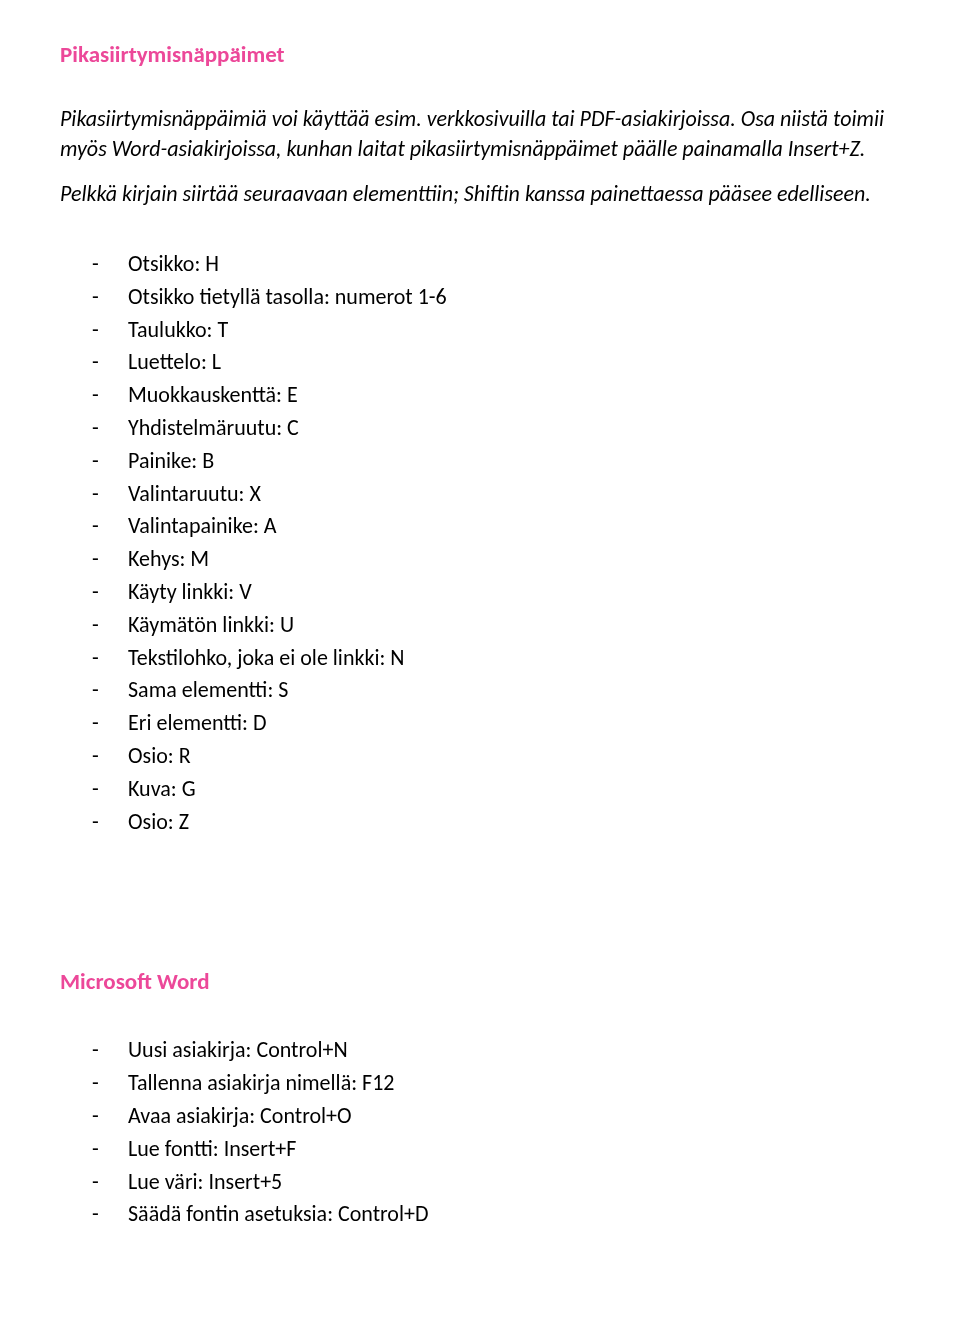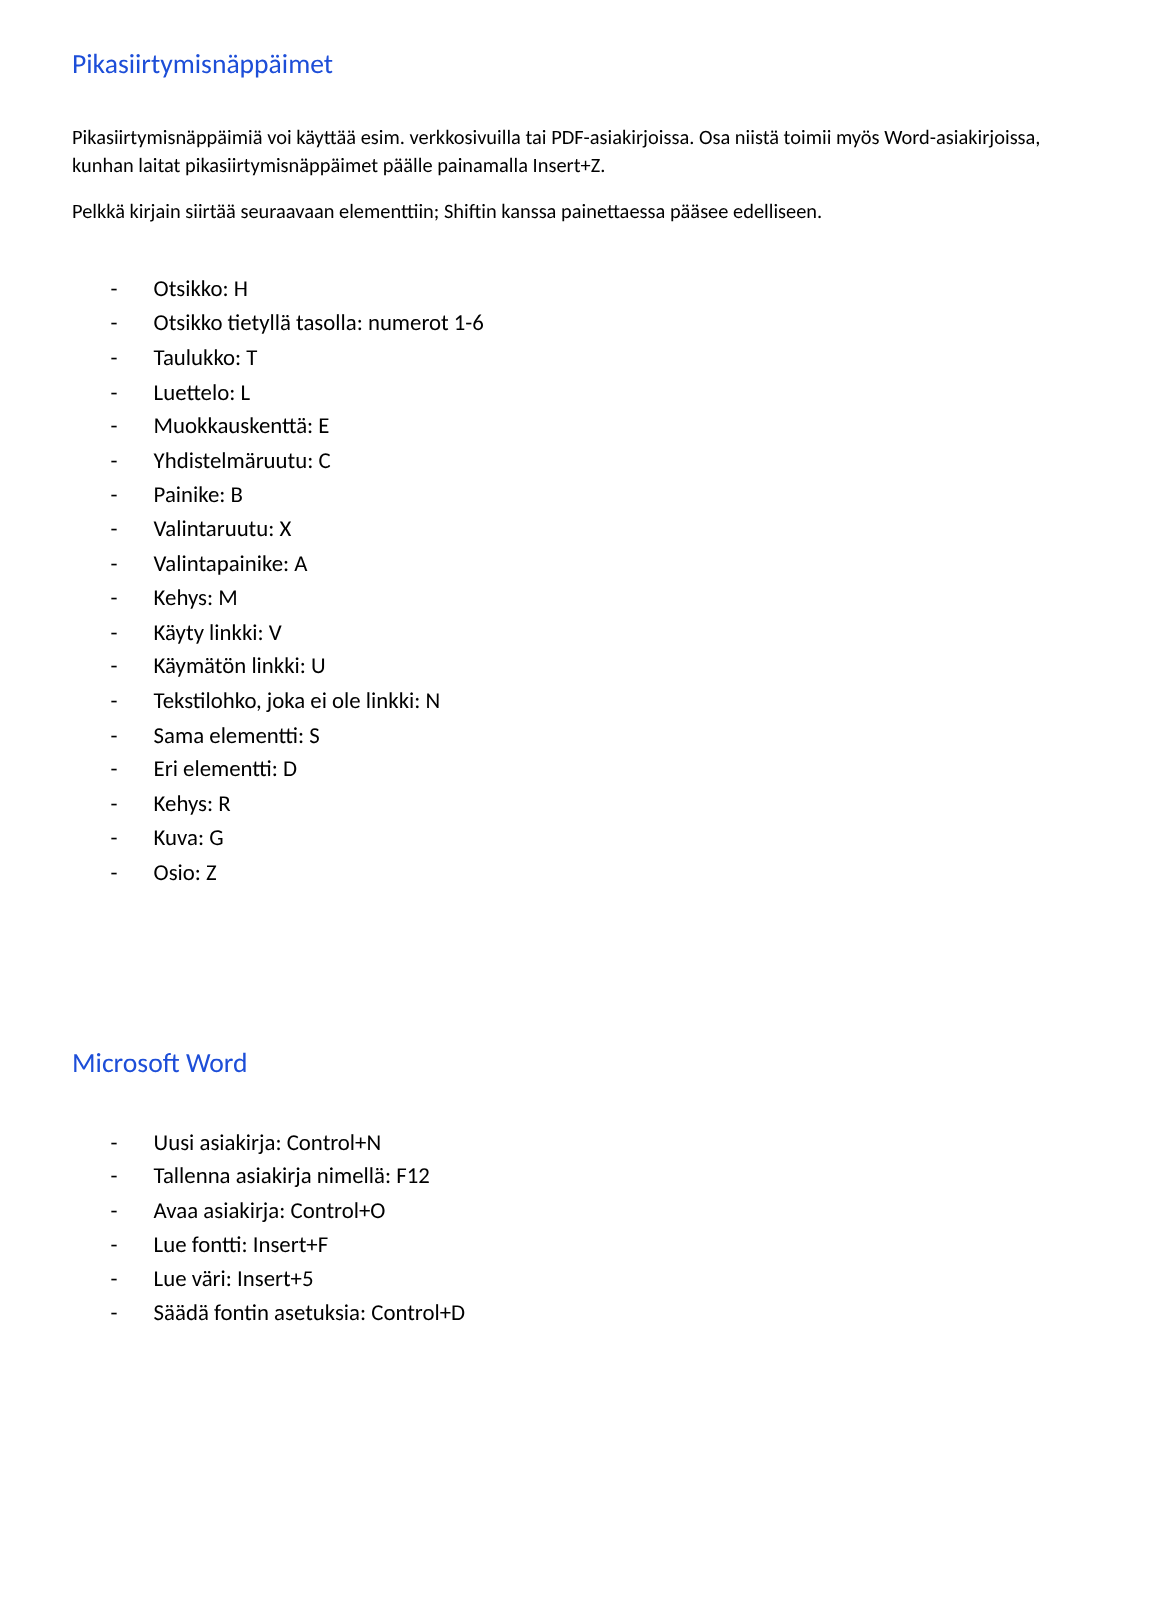--- a/index.html
+++ b/index.html
@@ -5,37 +5,38 @@
     body {
       font-family: Calibri, 'Segoe UI', Arial, sans-serif;
       width: 960px;
       margin: 0;
       padding: 40px 60px;
       color: #000;
       box-sizing: border-box;
       background: #fff;
     }
     h2.section-heading {
-      color: #1d4ed8;
-      font-weight: 400;
+      color: #ec4899;
+      font-weight: 700;
       font-size: 23px;
       margin: 0 0 36px 0;
     }
     p.body-text {
-      font-size: 17px;
+      font-size: 22px;
       margin: 0 0 16px 0;
       line-height: 1.35;
+      font-style: italic;
     }
     ul.dash-list {
       list-style: none;
       padding: 0;
       margin: 40px 0 0 32px;
     }
     ul.dash-list li {
-      font-size: 19px;
+      font-size: 22px;
       line-height: 1.4;
       padding-left: 36px;
       position: relative;
       margin-bottom: 2px;
     }
     ul.dash-list li::before {
       content: "-";
       position: absolute;
       left: 0;
     }
@@ -60,21 +61,21 @@
     <li>Yhdistelmäruutu: C</li>
     <li>Painike: B</li>
     <li>Valintaruutu: X</li>
     <li>Valintapainike: A</li>
     <li>Kehys: M</li>
     <li>Käyty linkki: V</li>
     <li>Käymätön linkki: U</li>
     <li>Tekstilohko, joka ei ole linkki: N</li>
     <li>Sama elementti: S</li>
     <li>Eri elementti: D</li>
-    <li>Kehys: R</li>
+    <li>Osio: R</li>
     <li>Kuva: G</li>
     <li>Osio: Z</li>
   </ul>
 
 <div class="section2">
   <h2 class="section-heading">Microsoft Word</h2>
   <ul class="dash-list" id="list2">
       <li>Uusi asiakirja: Control+N</li>
       <li>Tallenna asiakirja nimellä: F12</li>
       <li>Avaa asiakirja: Control+O</li>

